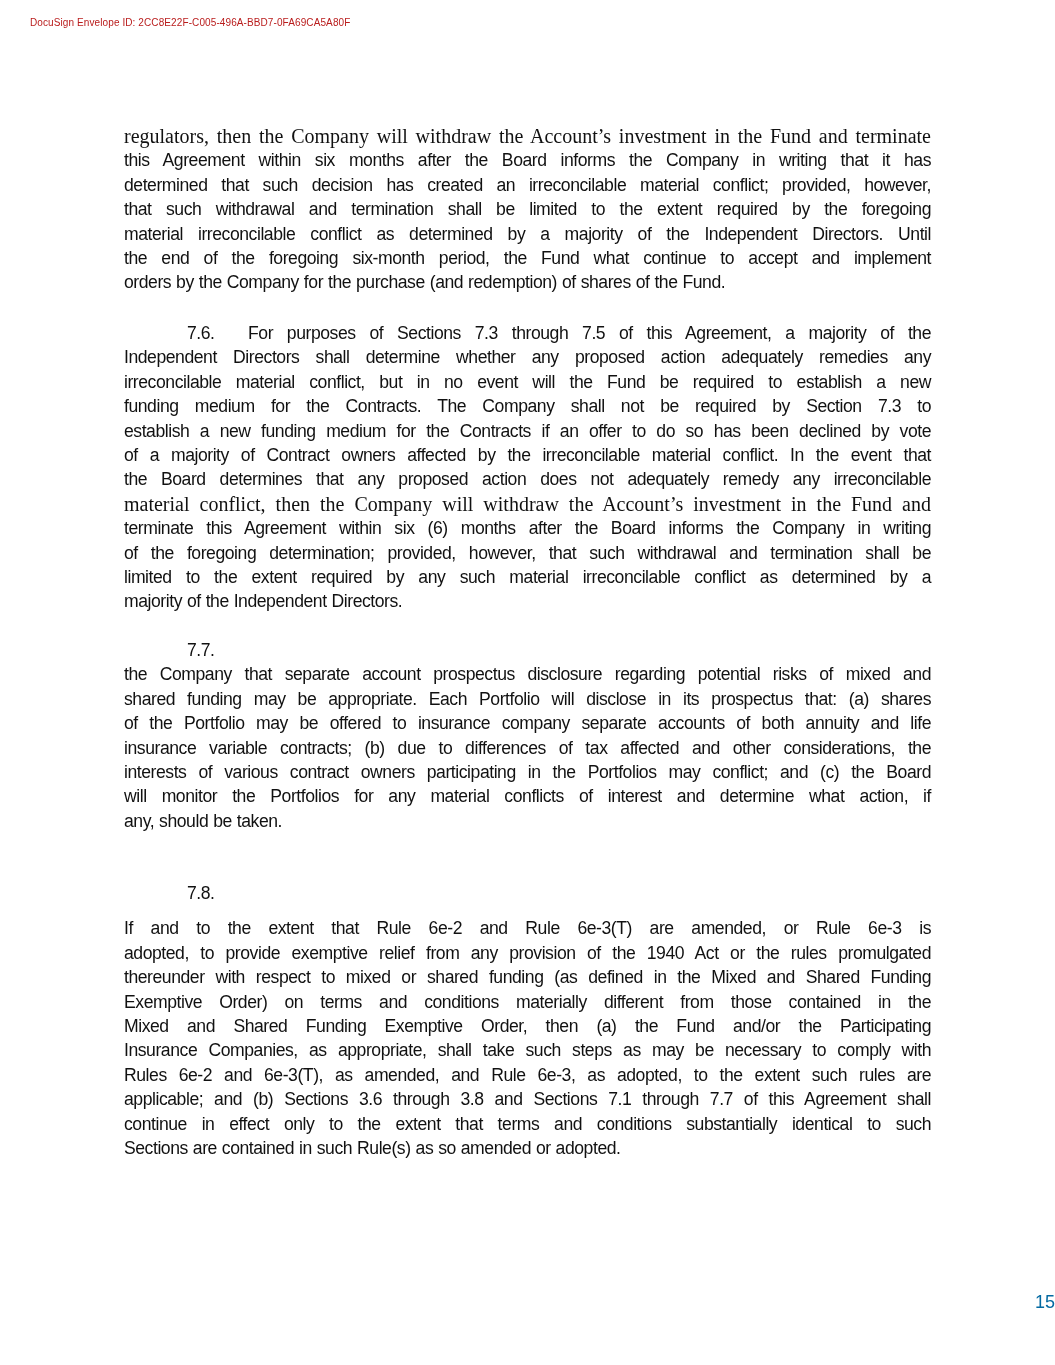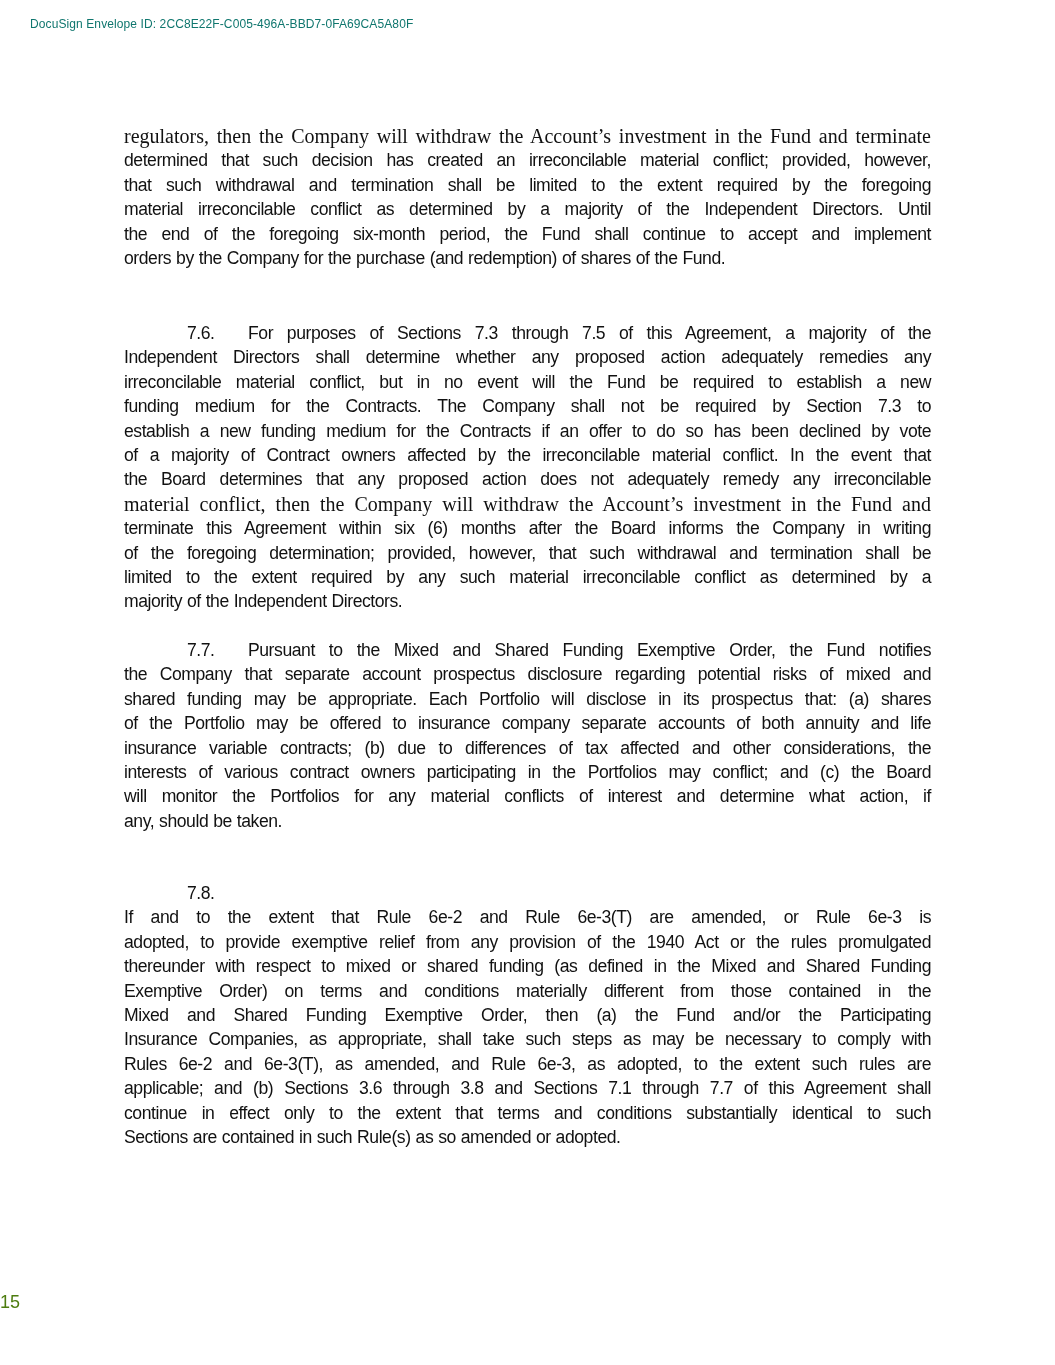--- a/index.html
+++ b/index.html
@@ -12,22 +12,22 @@
       height: 1365px;
       position: relative;
       overflow: hidden;
       color: #111111;
     }
     .envelope {
       position: absolute;
       left: 30px;
       top: 17px;
       font-family: "Liberation Sans", sans-serif;
-      font-size: 12px;
-      color: #0f766e;
+      font-size: 10px;
+      color: #b91c1c;
       letter-spacing: 0.1px;
     }
     .content {
       position: absolute;
       left: 124px;
       top: 124px;
       width: 807px;
     }
     .para {
       font-family: "Liberation Sans", sans-serif;
@@ -60,39 +60,40 @@
     }
     #p1 { position: absolute; top: 0px; width: 807px; }
     #p2 { position: absolute; top: 197px; width: 807px; }
     #p3 { position: absolute; top: 514px; width: 807px; }
     #p4 { position: absolute; top: 757px; width: 807px; }
     .page-number {
       position: absolute;
       top: 1292px;
       left: 0;
       width: 1055px;
-      text-align: left;
+      text-align: right;
       font-family: "Liberation Sans", sans-serif;
       font-size: 18px;
-      color: #4d7c0f;
+      color: #0369a1;
     }
   </style>
 </head>
 <body>
 
 <div class="envelope">DocuSign Envelope ID: 2CC8E22F-C005-496A-BBD7-0FA69CA5A80F</div>
 
 <div class="content">
 
   <div class="para" id="p1">
     <span class="line serif">regulators, then the Company will withdraw the Account’s investment in the Fund and terminate</span>
+    <span class="line">this Agreement within six months after the Board informs the Company in writing that it has</span>
     <span class="line">determined that such decision has created an irreconcilable material conflict; provided, however,</span>
     <span class="line">that such withdrawal and termination shall be limited to the extent required by the foregoing</span>
     <span class="line">material irreconcilable conflict as determined by a majority of the Independent Directors.  Until</span>
-    <span class="line">the end of the foregoing six-month period, the Fund shall continue to accept and implement</span>
+    <span class="line">the end of the foregoing six-month period, the Fund what continue to accept and implement</span>
     <span class="line last">orders by the Company for the purchase (and redemption) of shares of the Fund.</span>
   </div>
 
   <div class="para" id="p2">
     <span class="line" style="display: flex;">
         <span class="num">7.6.</span>
         <span style="flex: 1 1 0%; text-align: justify; text-align-last: justify;">For purposes of Sections 7.3 through 7.5 of this Agreement, a majority of the</span>
       </span>
     <span class="line">Independent Directors shall determine whether any proposed action adequately remedies any</span>
     <span class="line">irreconcilable material conflict, but in no event will the Fund be required to establish a new</span>
@@ -103,35 +104,34 @@
     <span class="line serif">material conflict, then the Company will withdraw the Account’s investment in the Fund and</span>
     <span class="line">terminate this Agreement within six (6) months after the Board informs the Company in writing</span>
     <span class="line">of the foregoing determination; provided, however, that such withdrawal and termination shall be</span>
     <span class="line">limited to the extent required by any such material irreconcilable conflict as determined by a</span>
     <span class="line last">majority of the Independent Directors.</span>
   </div>
 
   <div class="para" id="p3">
     <span class="line" style="display: flex;">
         <span class="num">7.7.</span>
-        <span style="flex: 1 1 0%; text-align: justify; text-align-last: justify;">Pursuant to the Mixed and Shared Funding Exemptive Order, the Fund notifies</span>
       </span>
     <span class="line">the Company that separate account  prospectus disclosure regarding potential risks of mixed and</span>
     <span class="line">shared funding may be appropriate.  Each Portfolio will disclose in its prospectus that: (a) shares</span>
     <span class="line">of the Portfolio may be offered to insurance company separate accounts of both annuity and life</span>
     <span class="line">insurance variable contracts; (b) due to differences of tax affected and other considerations, the</span>
     <span class="line">interests of various contract owners participating in the Portfolios may conflict; and (c) the Board</span>
     <span class="line">will monitor the Portfolios for any material conflicts of interest and determine what action, if</span>
     <span class="line last">any, should be taken.</span>
   </div>
 
   <div class="para" id="p4">
     <span class="line" style="display: flex; flex-direction: column;">
         <span class="num">7.8.</span>
-        <span style="flex: 1 1 0%; text-align: justify; text-align-last: justify;">If and to the extent that Rule 6e-2 and Rule 6e-3(T) are amended, or Rule 6e-3 is</span>
+        <span style="flex: 1 1 0%; text-align: justify; text-align-last: justify; margin-top: 11px;">If and to the extent that Rule 6e-2 and Rule 6e-3(T) are amended, or Rule 6e-3 is</span>
       </span>
     <span class="line">adopted, to provide exemptive relief from any provision of the 1940 Act or the rules promulgated</span>
     <span class="line">thereunder with respect to mixed or shared funding (as defined in the Mixed and Shared Funding</span>
     <span class="line">Exemptive Order) on terms and conditions materially different from those contained in the</span>
     <span class="line">Mixed and Shared Funding Exemptive Order, then (a) the Fund and/or the Participating</span>
     <span class="line">Insurance Companies, as appropriate, shall take such steps as may be necessary to comply with</span>
     <span class="line">Rules 6e-2 and 6e-3(T), as amended, and Rule 6e-3, as adopted, to the extent such rules are</span>
     <span class="line">applicable; and (b) Sections 3.6 through 3.8 and Sections 7.1 through 7.7 of this Agreement shall</span>
     <span class="line">continue in effect only to the extent that terms and conditions substantially identical to such</span>
     <span class="line last">Sections are contained in such Rule(s) as so amended or adopted.</span>

